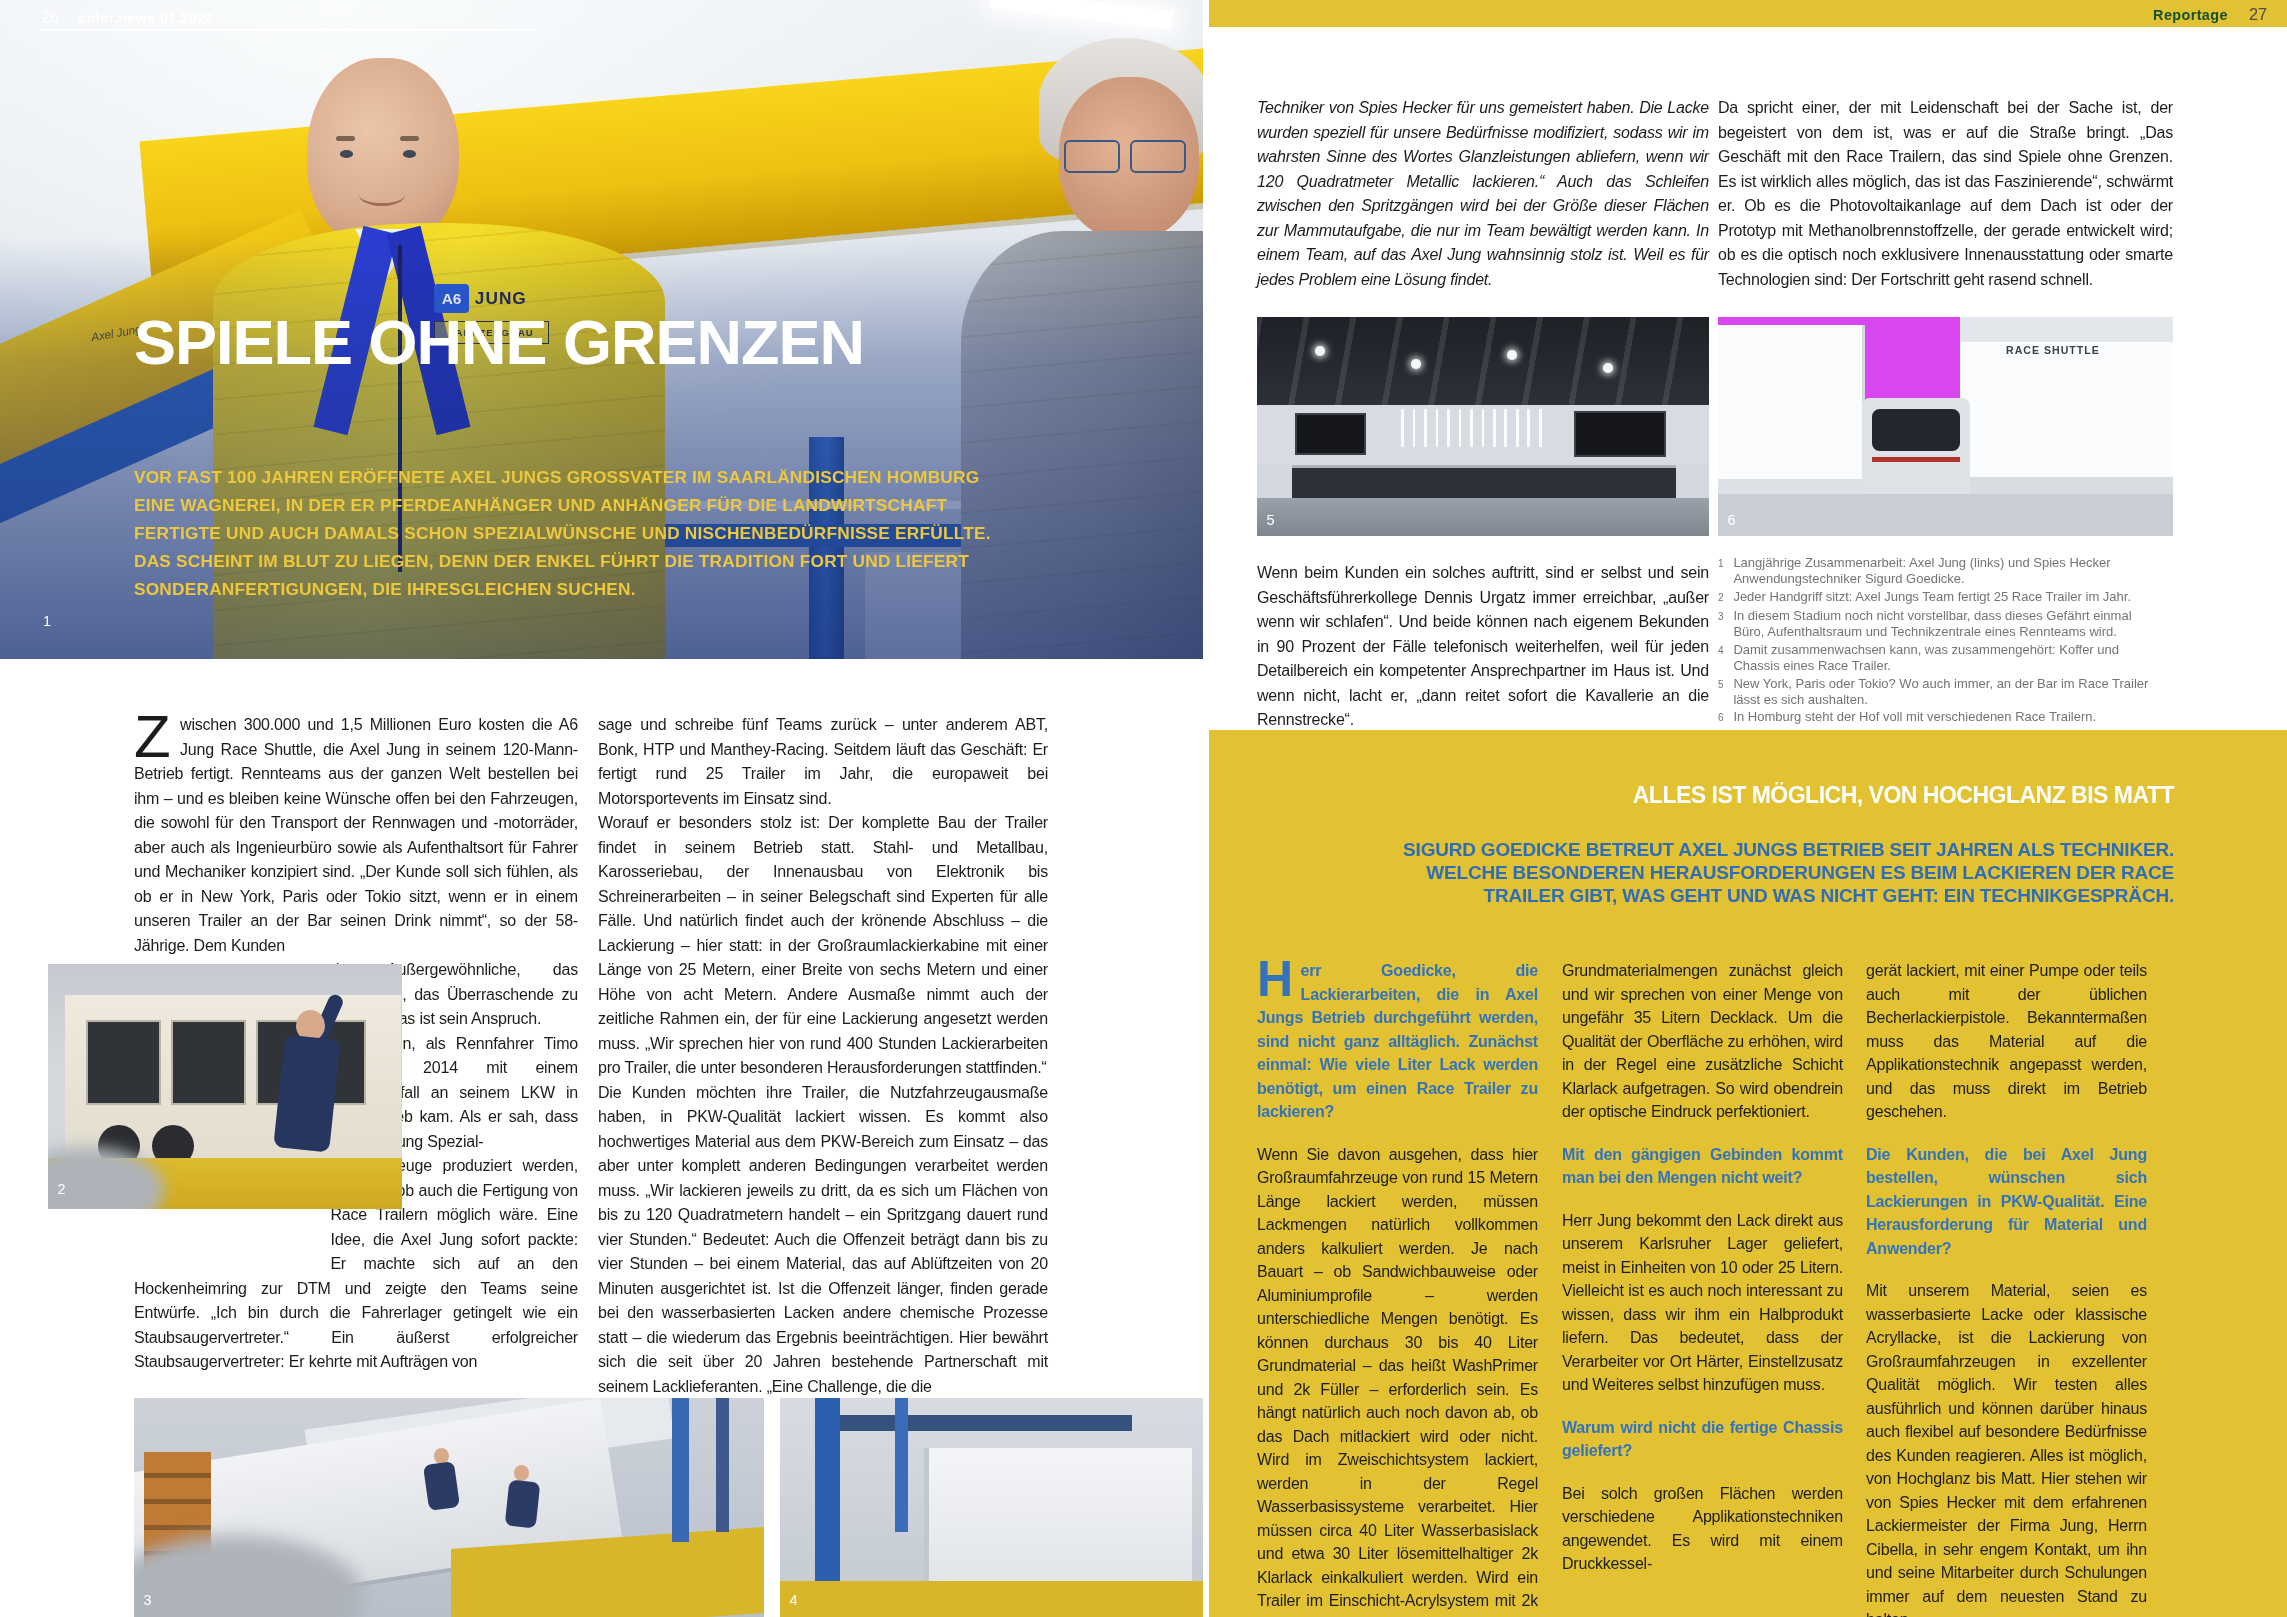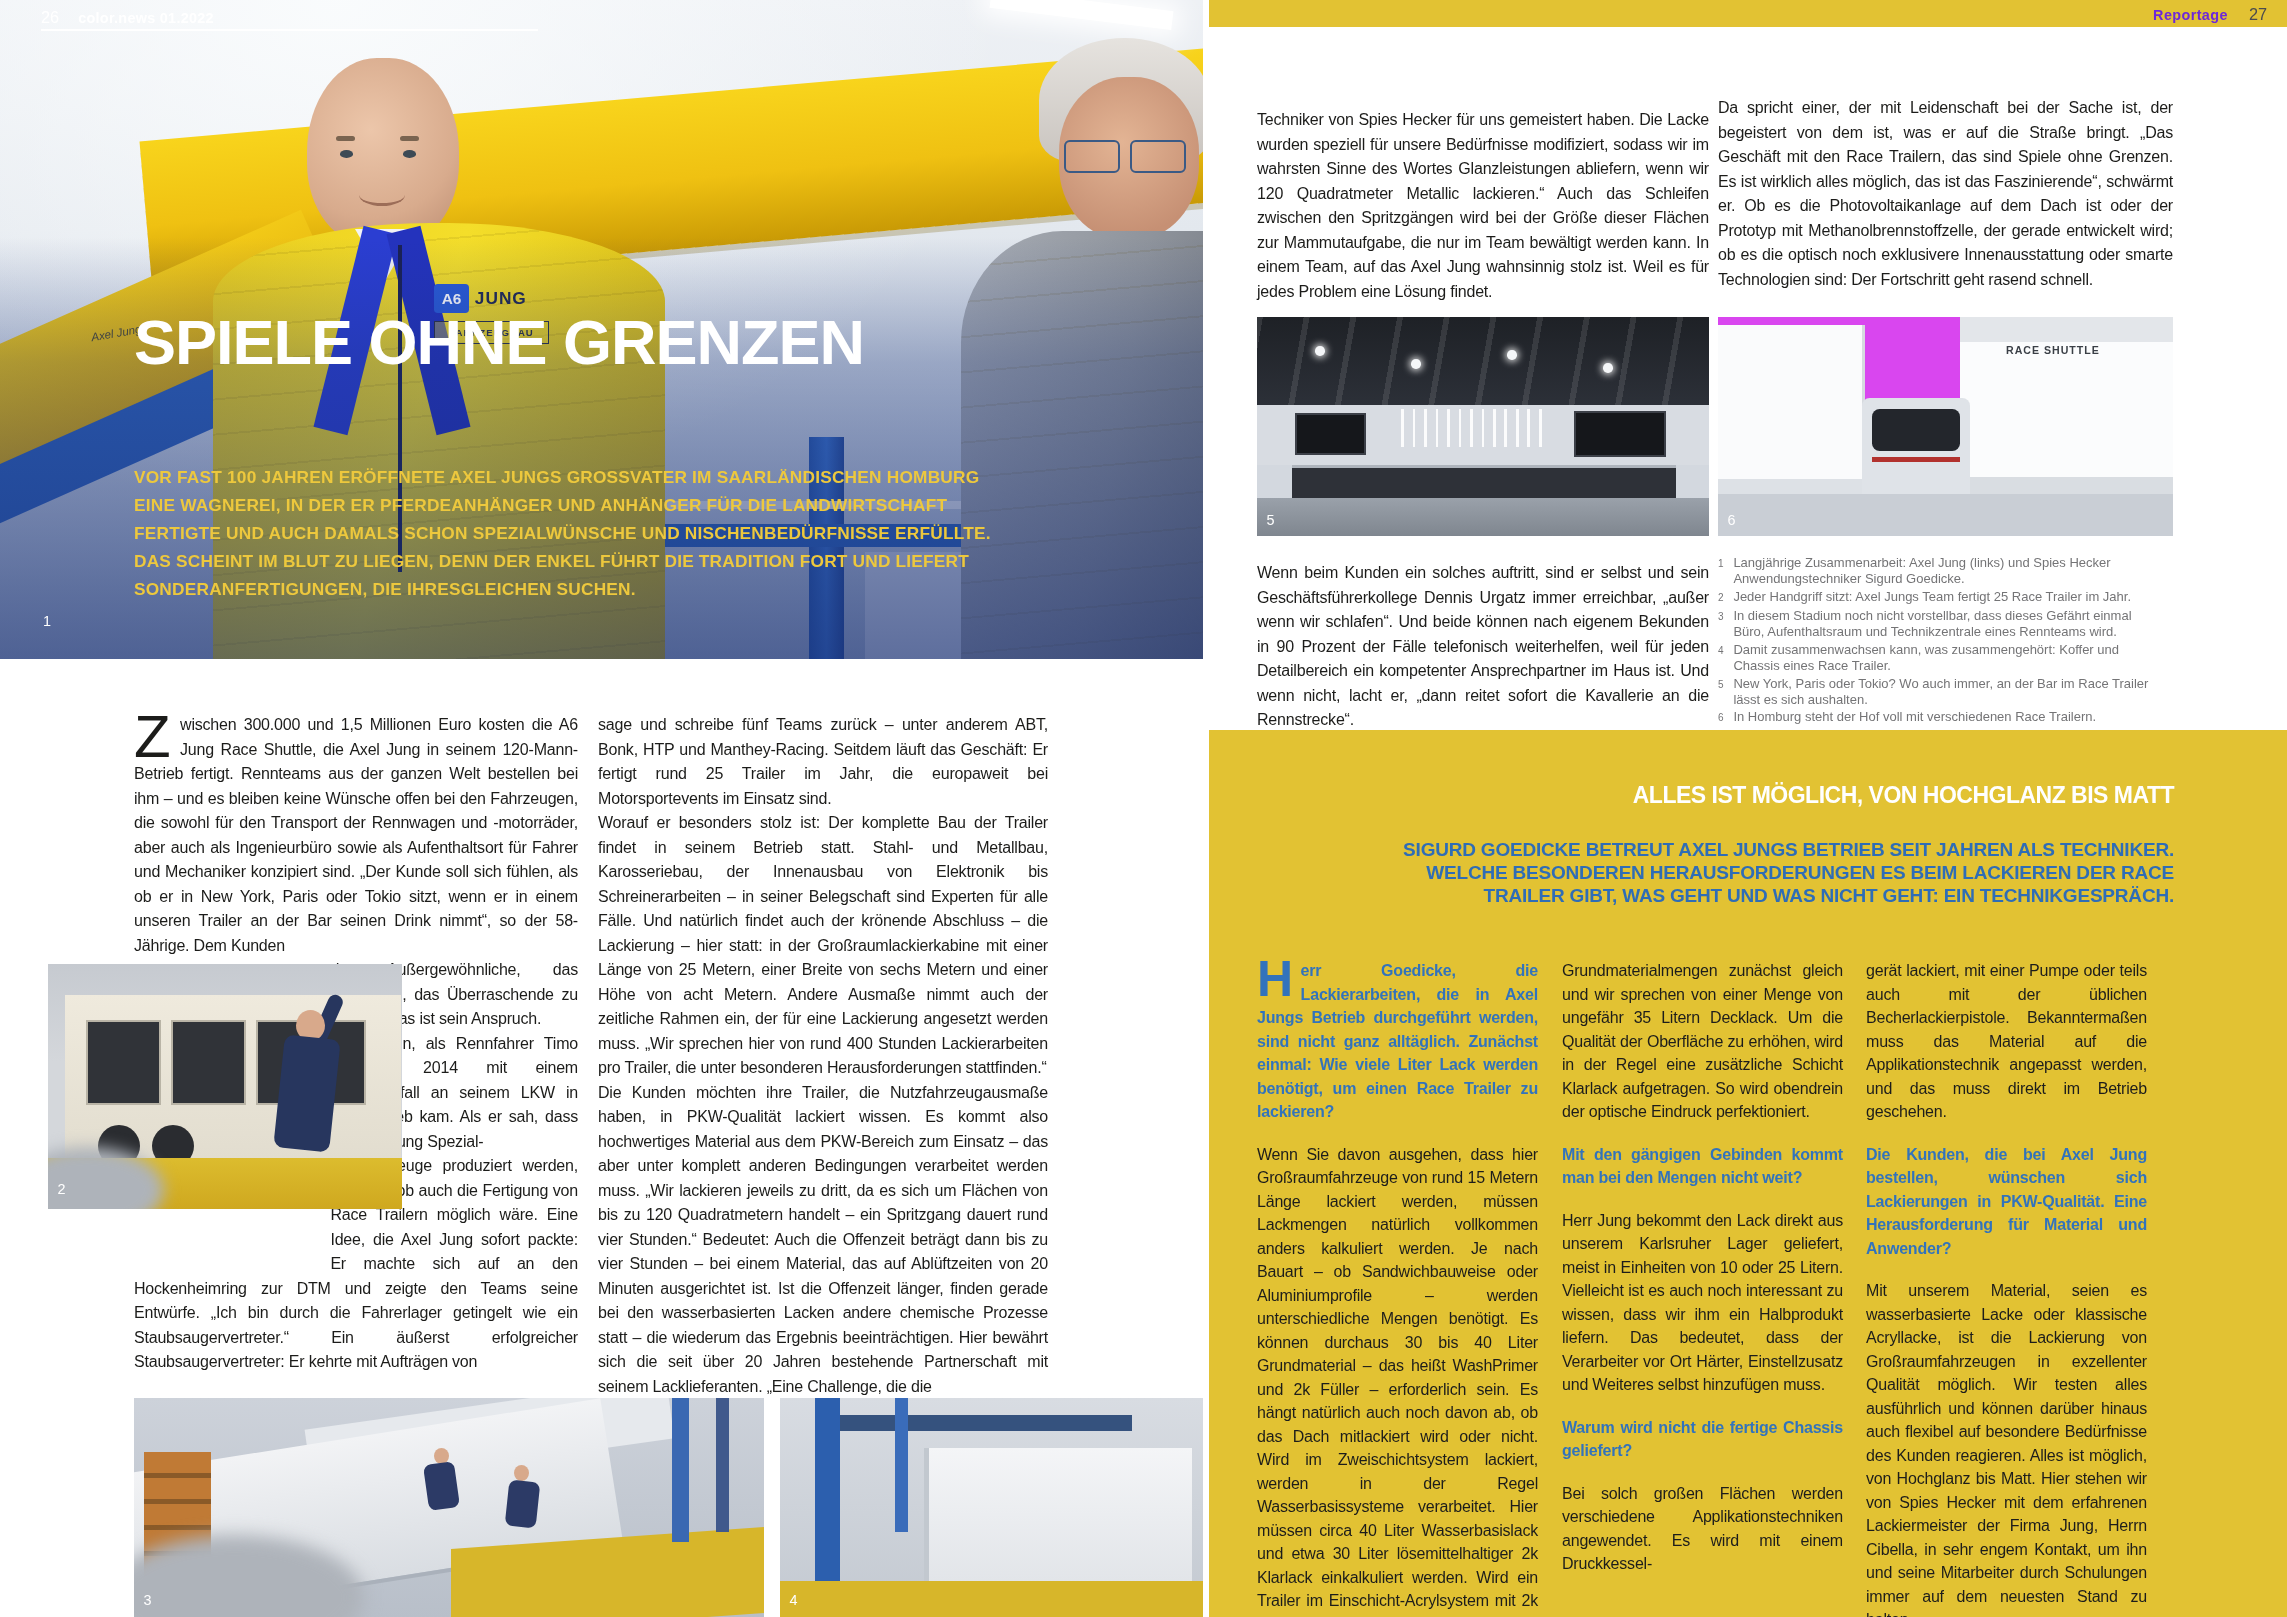--- a/index.html
+++ b/index.html
@@ -82,23 +82,23 @@
   .p3-blur{position:absolute;left:-29px;bottom:-42px;width:259px;height:125px;border-radius:50%;background:#aeb3ba;filter:blur(8.6px);}
   .photo4{left:780px;top:1398px;width:423px;height:220px;overflow:hidden;background:linear-gradient(180deg,#d8dce2,#c3c9d1);}
   .p4-framev{position:absolute;left:35px;top:0;width:25px;height:220px;background:#2c5fae;}
   .p4-framev2{position:absolute;left:115px;top:0;width:13.4px;height:134px;background:#3a6cba;}
   .p4-frameh{position:absolute;left:35px;top:17.3px;width:317px;height:15.4px;background:#35527e;}
   .p4-box{position:absolute;left:144px;top:50px;width:263px;height:133px;background:linear-gradient(180deg,#f4f5f7,#e2e5e9);border-left:5.8px solid #c2c8cf;}
   .p4-floor{position:absolute;left:0;top:183px;width:423px;height:37px;background:#d7b62a;}
   
   .r-bar{left:1209px;top:0;width:1079px;height:27px;background:#e2c233;}
   .r-bar-inner{position:absolute;right:21px;top:4.8px;display:flex;align-items:baseline;gap:21px;}
-  .r-bar .sec{color:#6d28d9;font-weight:bold;font-size:14.4px;letter-spacing:0.4px;}
+  .r-bar .sec{color:#14532d;font-weight:bold;font-size:14.4px;letter-spacing:0.4px;}
   .r-bar .num{color:#4c4c4e;font-size:16.3px;}
-  .colA{left:1257px;top:108px;width:452px;}
+  .colA{left:1257px;top:96px;width:452px;font-style:italic;}
   .colB{left:1718px;top:96px;width:455px;}
   .colA2{left:1257px;top:561px;width:452px;}
   .photo5{left:1257px;top:317px;width:452px;height:219px;overflow:hidden;background:#d3d8df;}
   .p5-ceil{position:absolute;left:0;top:0;width:452px;height:88px;background:linear-gradient(180deg,#1e2126,#2c3038);}
   .p5-ceilstr{position:absolute;left:0;top:0;width:452px;height:88px;background:repeating-linear-gradient(100deg,rgba(255,255,255,.10) 0 5.8px,rgba(255,255,255,0) 5.8px 46px);}
   .p5-light{position:absolute;width:9.6px;height:9.6px;border-radius:50%;background:#f4f6f8;box-shadow:0 0 7.7px 1.9px rgba(255,255,255,.8);}
   .p5-wall{position:absolute;left:0;top:88px;width:452px;height:60px;background:#d8dce2;}
   .p5-glasses{position:absolute;left:144px;top:92px;width:144px;height:38px;background:repeating-linear-gradient(90deg,rgba(255,255,255,.9) 0 2.9px,rgba(255,255,255,0) 2.9px 11.5px);}
   .p5-screen{position:absolute;background:#15171b;border:2.9px solid #3c4048;}
   .p5-bar{position:absolute;left:35px;top:148px;width:384px;height:33px;background:#2e3138;border-top:3.8px solid #aeb4bc;}

